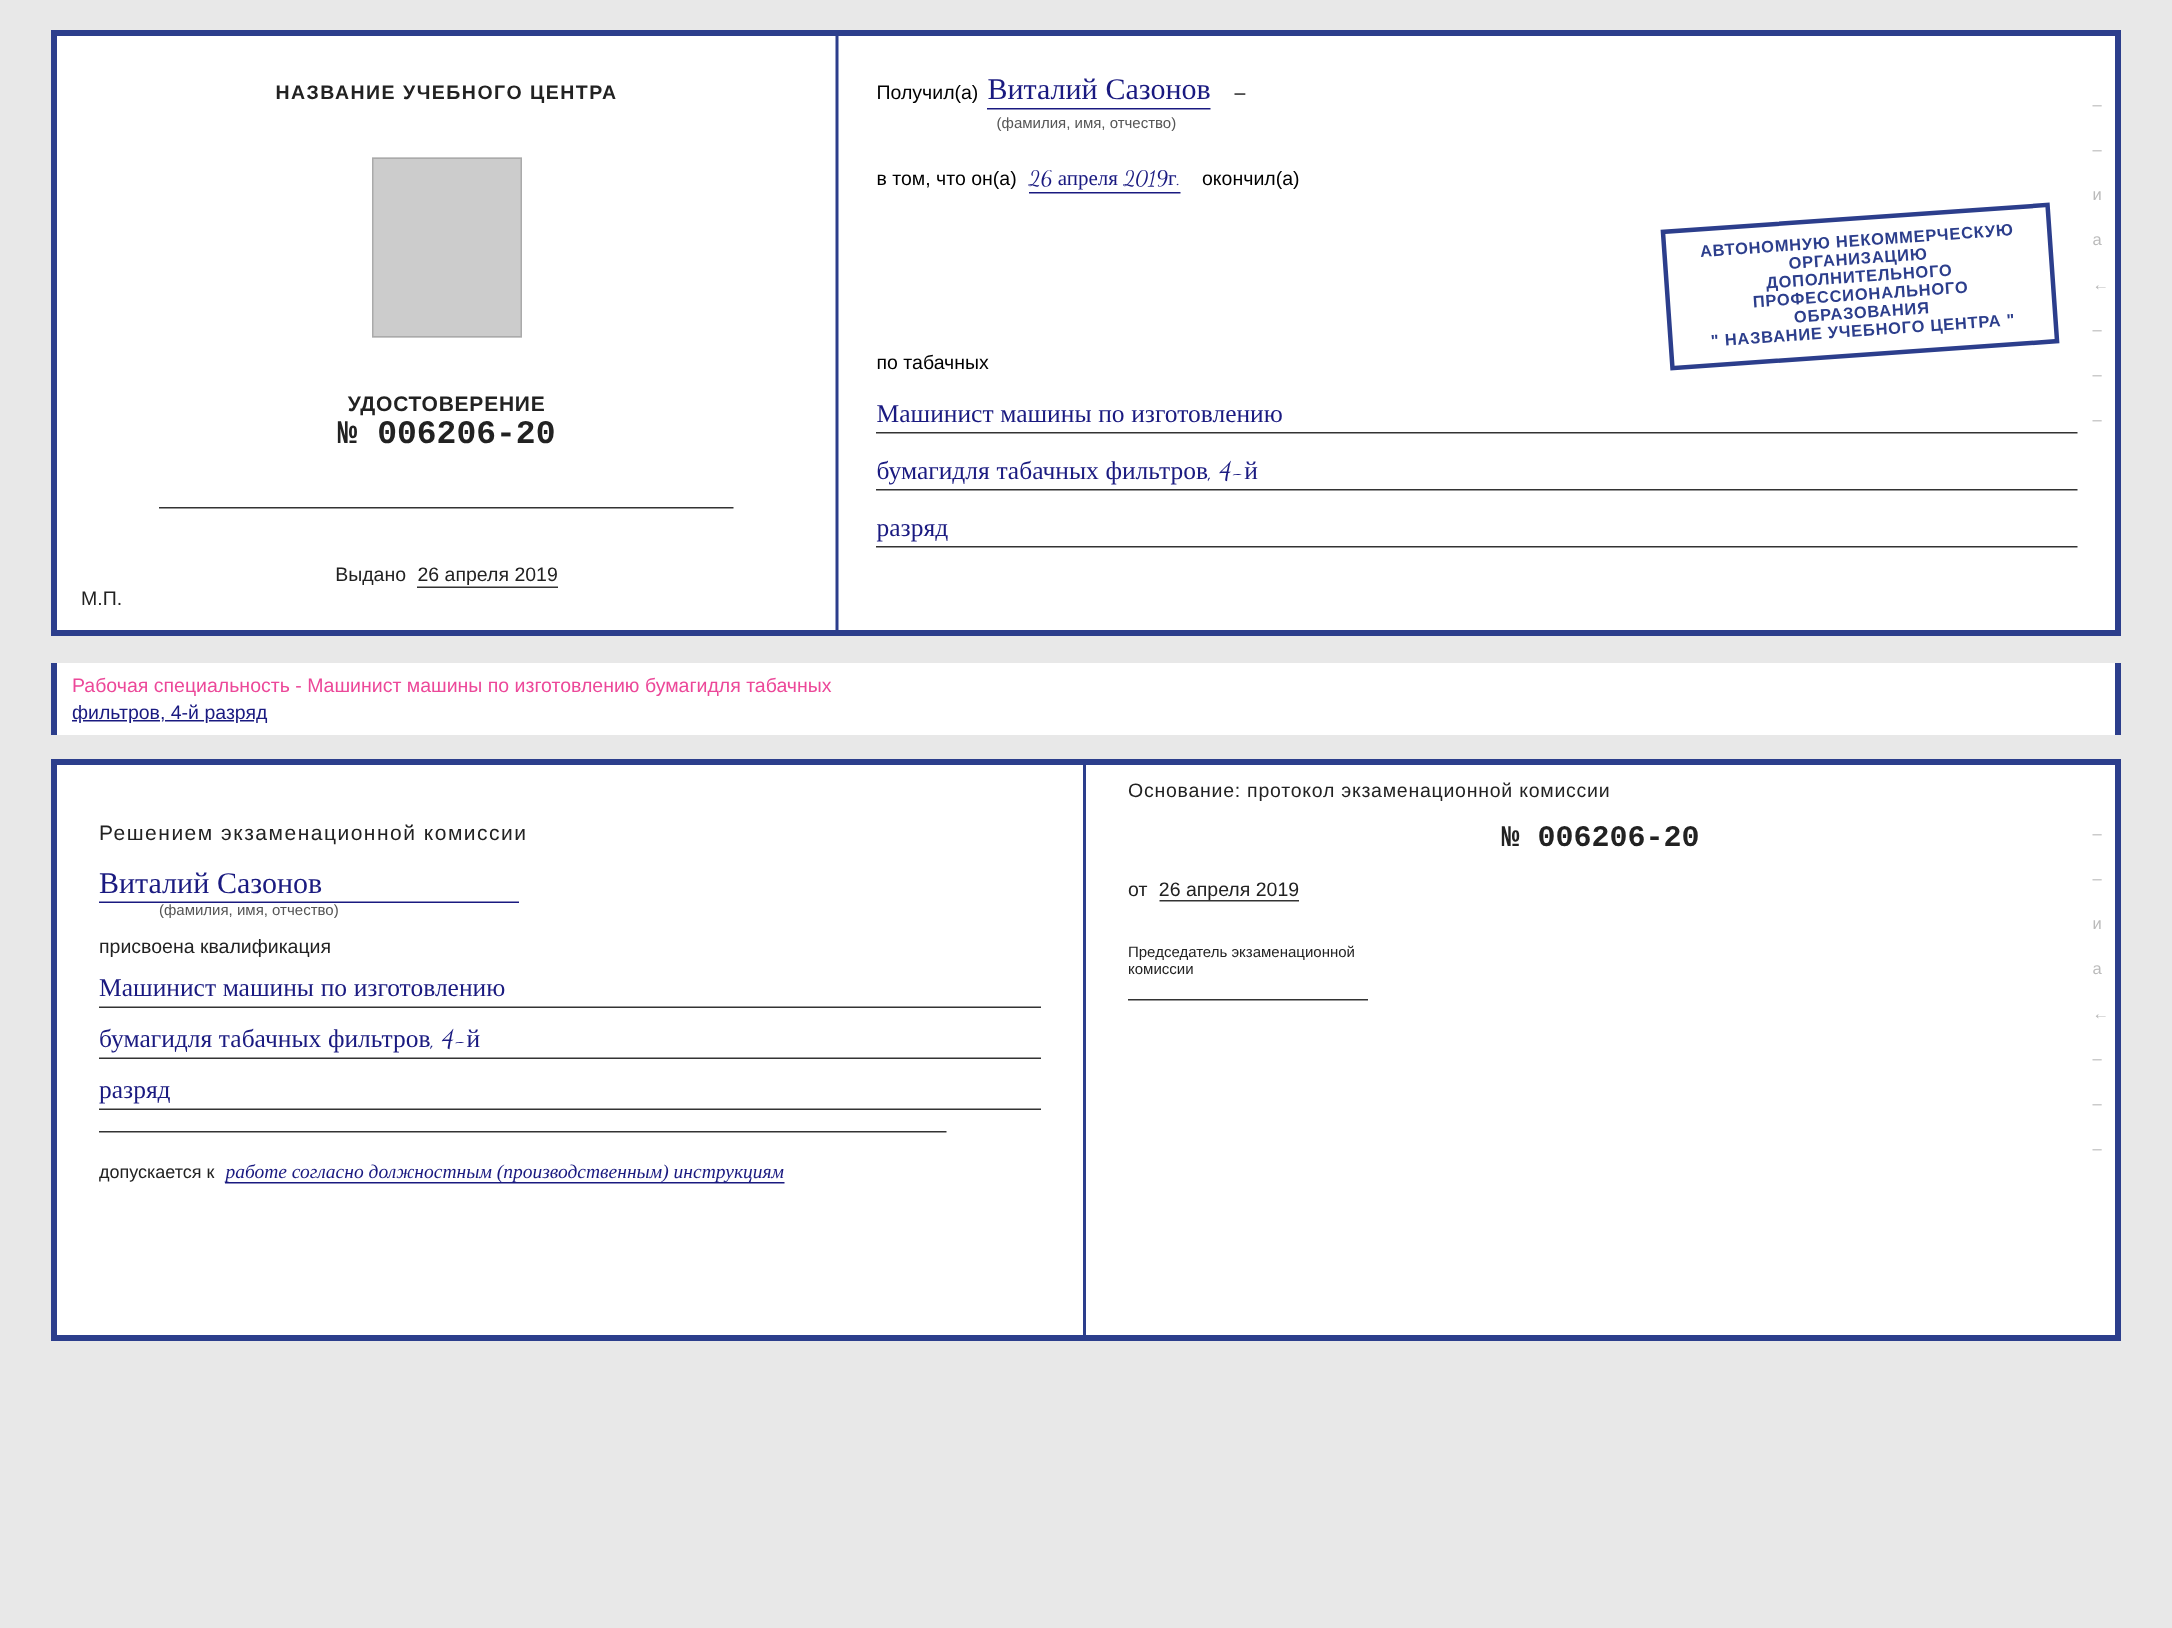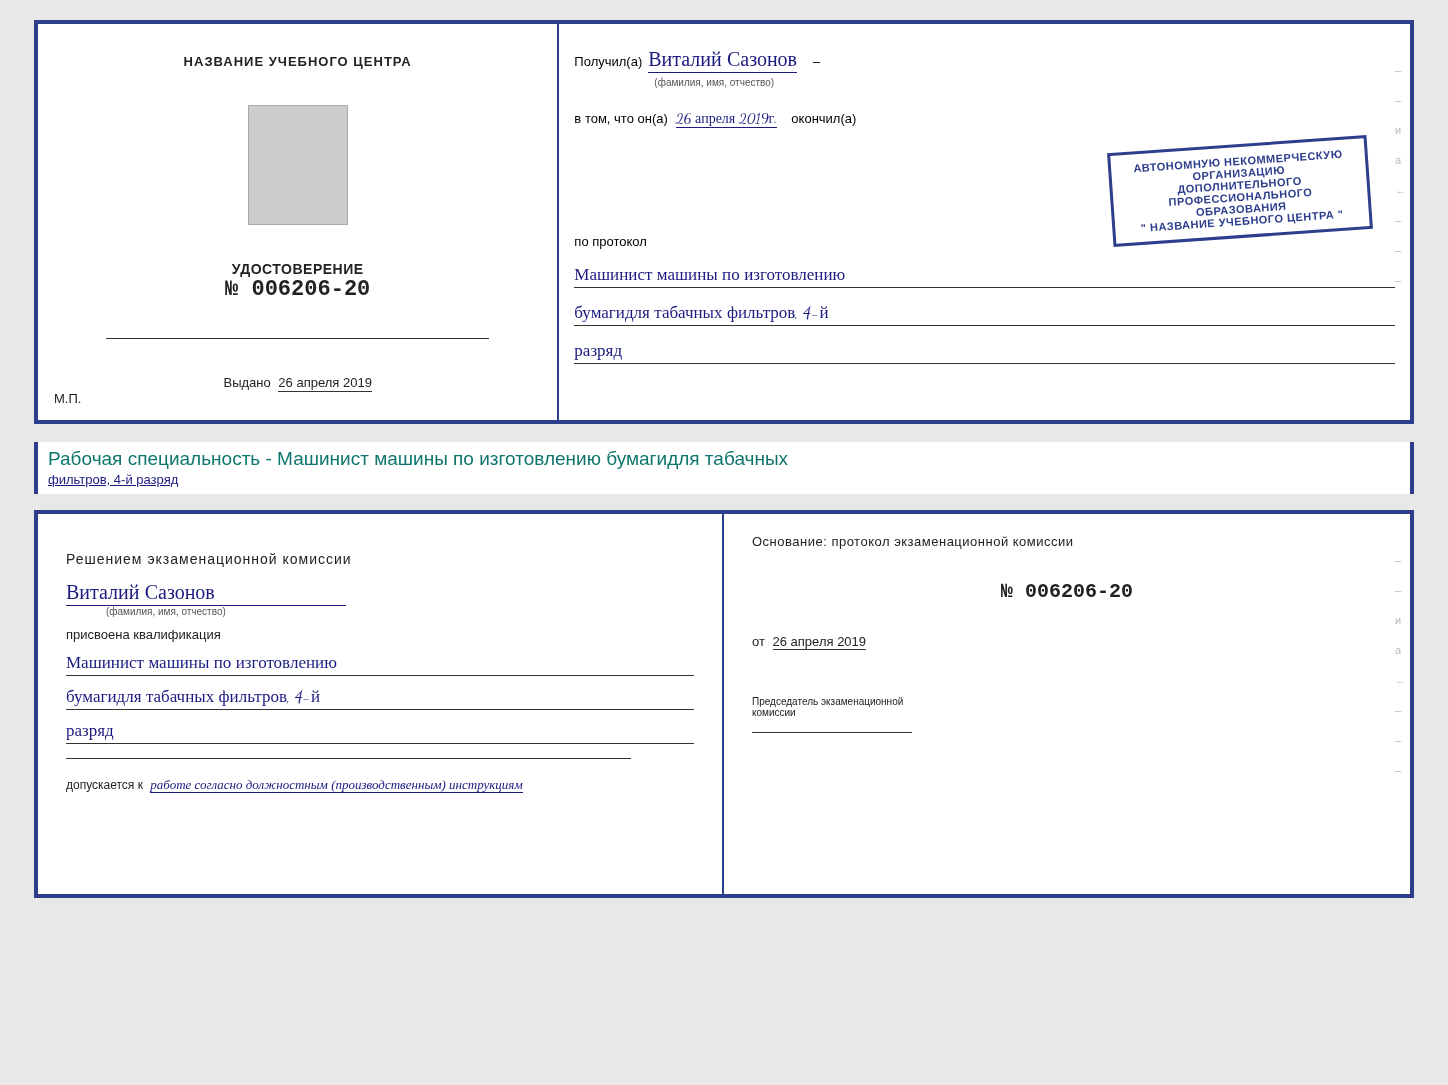--- a/index.html
+++ b/index.html
@@ -22,21 +22,21 @@
       flex-direction: column;
       align-items: center;
       justify-content: center;
       padding: 30px 20px;
       gap: 36px;
       position: relative;
     }
 
     .cert-right {
       width: 62%;
-      padding: 24px 15px;
+      padding: 24px 25px;
       position: relative;
       display: flex;
       flex-direction: column;
       gap: 14px;
     }
 
     .cert-header-label {
       font-size: 13px;
       font-weight: bold;
       letter-spacing: 1px;
@@ -119,24 +119,24 @@
       width: 50%;
       border-right: 2px solid #2c3e8c;
       padding: 24px 28px;
       display: flex;
       flex-direction: column;
       gap: 10px;
     }
 
     .bottom-right {
       width: 50%;
-      padding: 20px 28px;
-      display: flex;
-      flex-direction: column;
-      gap: 31px;
+      padding: 9px 28px;
+      display: flex;
+      flex-direction: column;
+      gap: 14px;
       position: relative;
     }
 
     .komissia-title {
       font-size: 14px;
       font-weight: bold;
       letter-spacing: 1px;
       color: #222;
     }
 
@@ -267,21 +267,21 @@
         <span style="font-size:13px; margin-left:6px;">окончил(а)</span>
       </div>
 
       <div class="stamp-box">
         <div>АВТОНОМНУЮ НЕКОММЕРЧЕСКУЮ ОРГАНИЗАЦИЮ</div>
         <div>ДОПОЛНИТЕЛЬНОГО ПРОФЕССИОНАЛЬНОГО ОБРАЗОВАНИЯ</div>
         <div>" НАЗВАНИЕ УЧЕБНОГО ЦЕНТРА "</div>
       </div>
 
       <div style="margin-top: 90px;">
-        <span style="font-size:13px;">по протокол</span>
+        <span style="font-size:13px;">по табачных</span>
       </div>
 
       <div>
         <span class="profession-handwritten">Машинист машины по изготовлению</span>
       </div>
       <div>
         <span class="profession-handwritten">бумагидля табачных фильтров, 4-й</span>
       </div>
       <div>
         <span class="profession-handwritten">разряд</span>
@@ -295,21 +295,21 @@
           <span>←</span>
           <span>–</span>
           <span>–</span>
           <span>–</span>
       </div>
     </div>
   </div>
 </div>
 
 <div style="width:1380px; background:#fff; padding: 6px 10px; border-left: 4px solid #2c3e8c; border-right: 4px solid #2c3e8c;">
-  <span style="font-size:19px; color:#0f766e;text-align:right;">Рабочая специальность - Машинист машины по изготовлению бумагидля табачных</span>
+  <span style="font-size:13px; color:#ec4899;text-align:right;">Рабочая специальность - Машинист машины по изготовлению бумагидля табачных</span>
   <br>
   <span style="font-size:13px; color:#1a1a80; text-decoration:underline;">фильтров, 4-й разряд</span>
 </div>
 
 <div class="cert-container-bottom">
   <div class="cert-body-flex">
 
     <div class="bottom-left">
       <div class="komissia-title" style="font-weight:normal; font-size:14px; letter-spacing:1px;margin-top:13px;">Решением экзаменационной комиссии</div>
 

